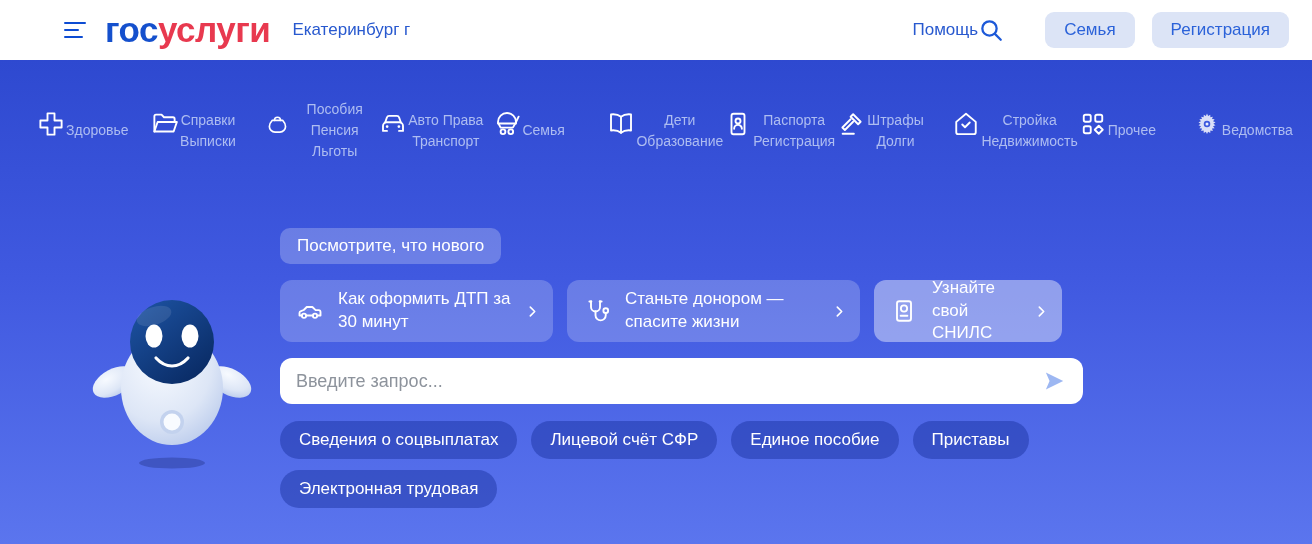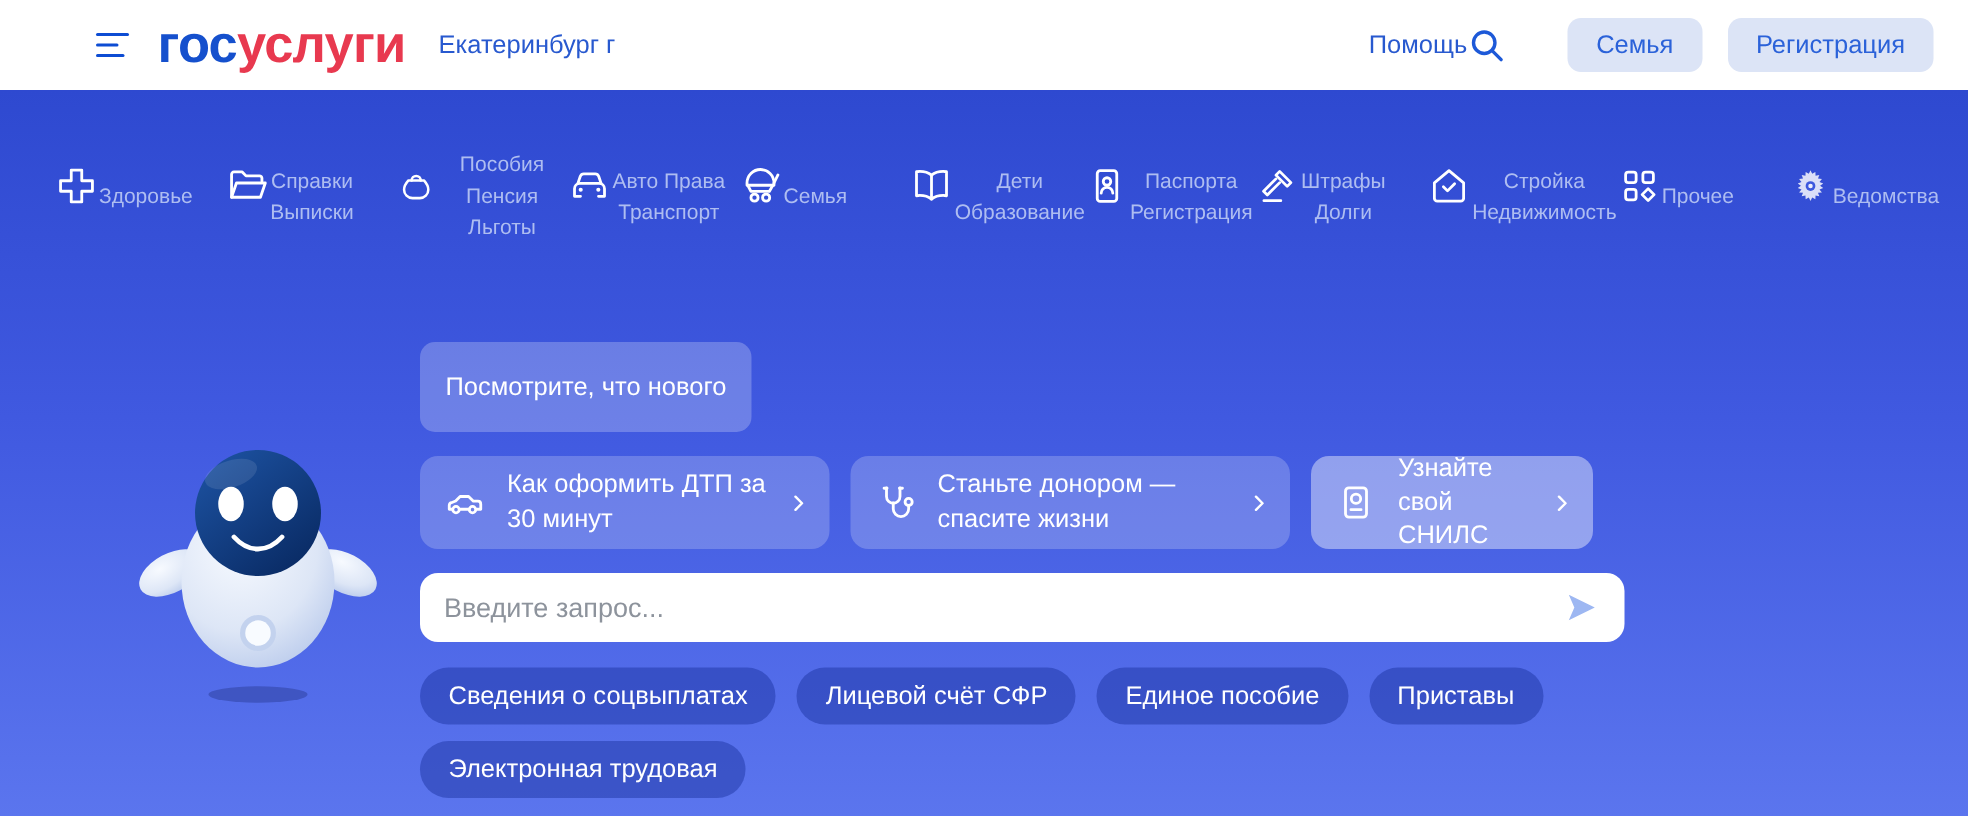--- a/index.html
+++ b/index.html
@@ -37,21 +37,21 @@
   .nav-icon { width:30px; height:30px; }
   .nav-icon svg { width:100%; height:100%; display:block; }
   .nav-label { margin-top:13px; font-size:14px; line-height:1.5; color:#aebdf1; text-align:center; white-space:pre-line; }
 
   
   .robot { position:absolute; left:90px; top:216px; }
 
   
   .hero { position:absolute; left:280px; top:168px; width:803px; }
   .badge { display:inline-block; background:rgba(255,255,255,0.24); color:#ffffff; font-size:17px;
-           padding:20px 17px; border-radius:10px; }
+           padding:8px 17px; border-radius:10px; }
   .cards { margin-top:16px; display:flex; gap:14px; }
   .card { background:rgba(255,255,255,0.21); border-radius:12px; height:62px; display:flex;
           align-items:center; padding:0 13px 0 15px; gap:13px; cursor:pointer; }
   .card:nth-child(1){ width:273px; }
   .card:nth-child(2){ width:293px; }
   .card:nth-child(3){ width:188px; }
   .card.highlight { background:rgba(255,255,255,0.42); }
   .card-icon { width:30px; height:30px; flex:0 0 30px; }
   .card-icon svg { width:100%; height:100%; display:block; }
   .card-label { color:#ffffff; font-size:17px; line-height:1.35; }

